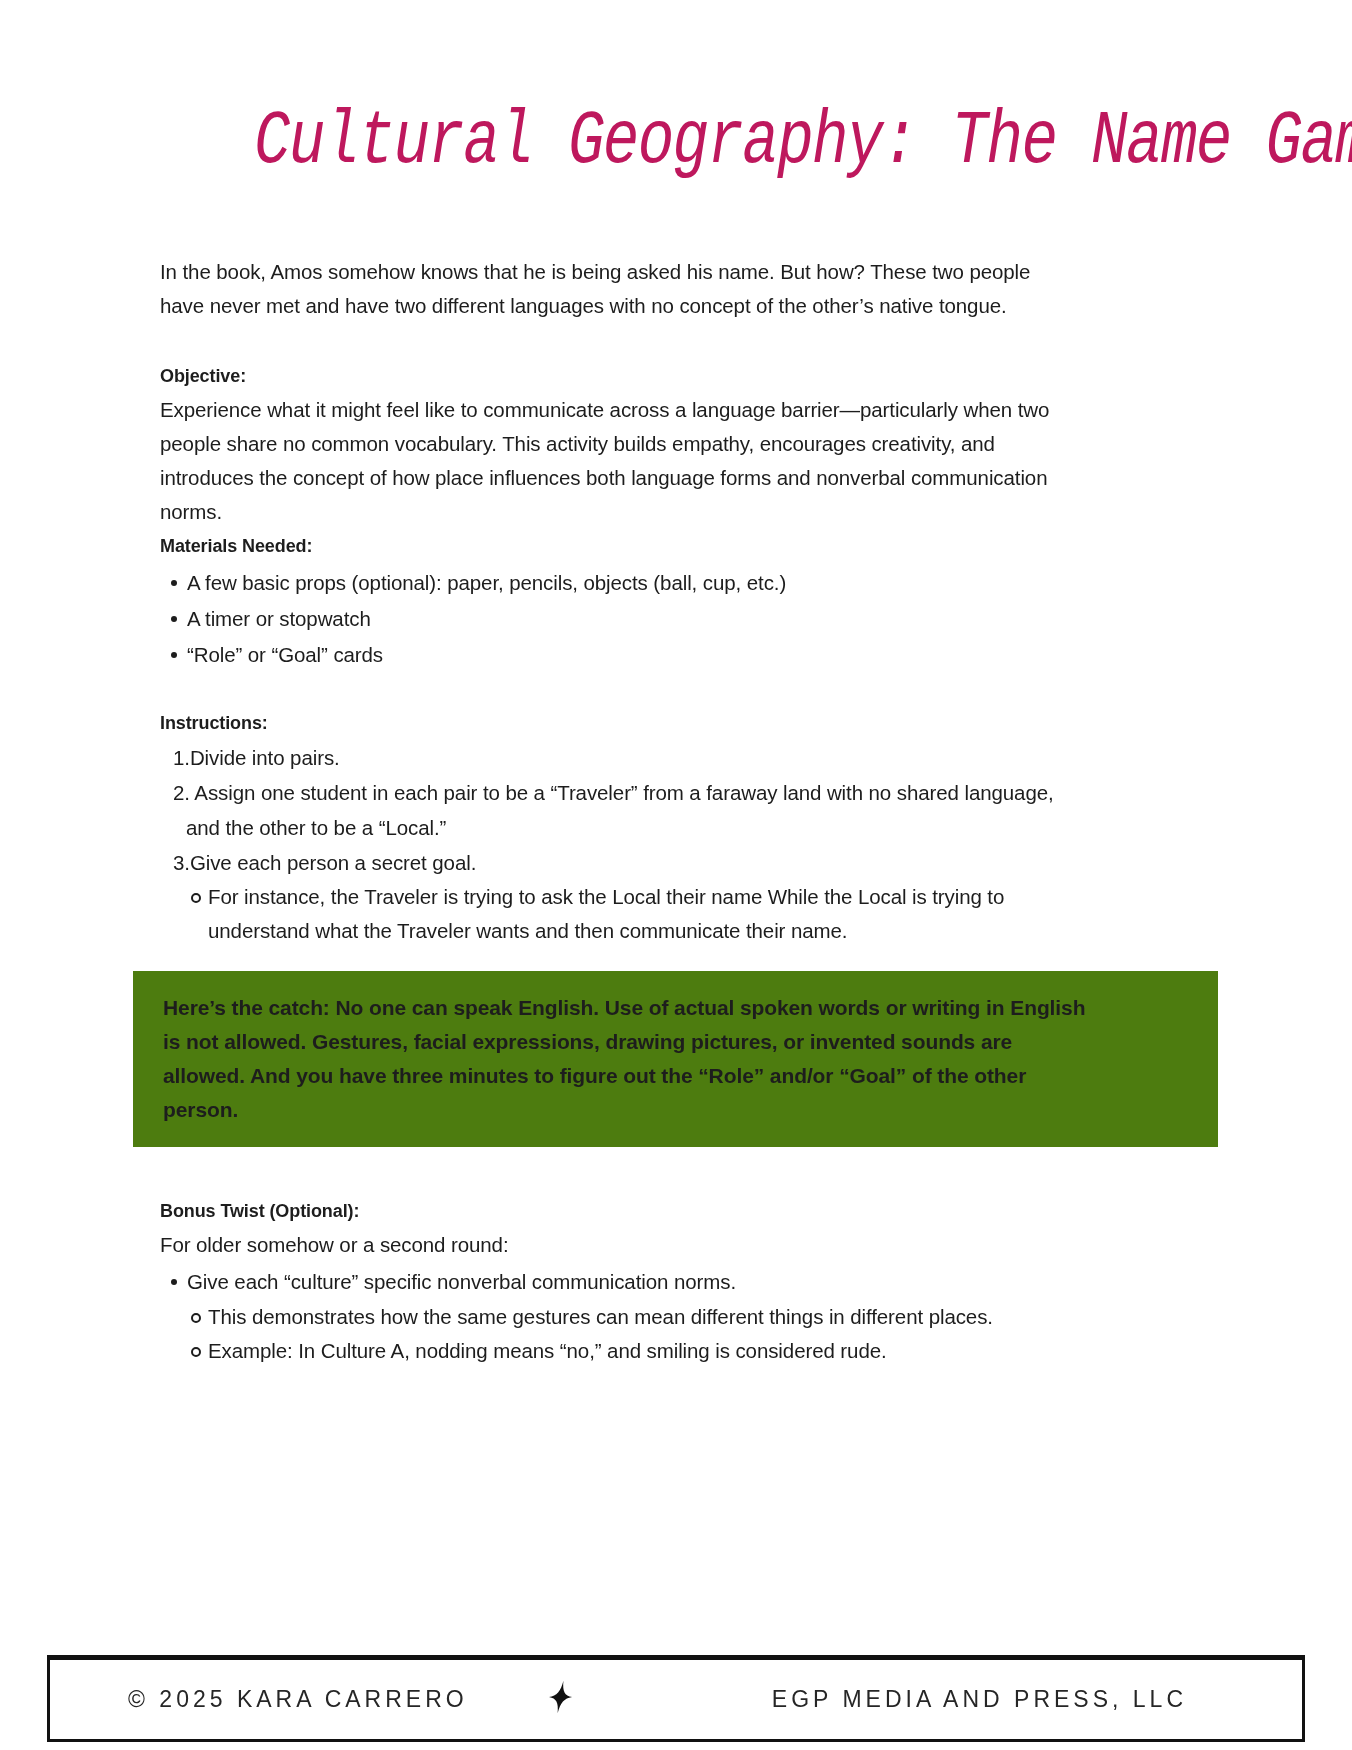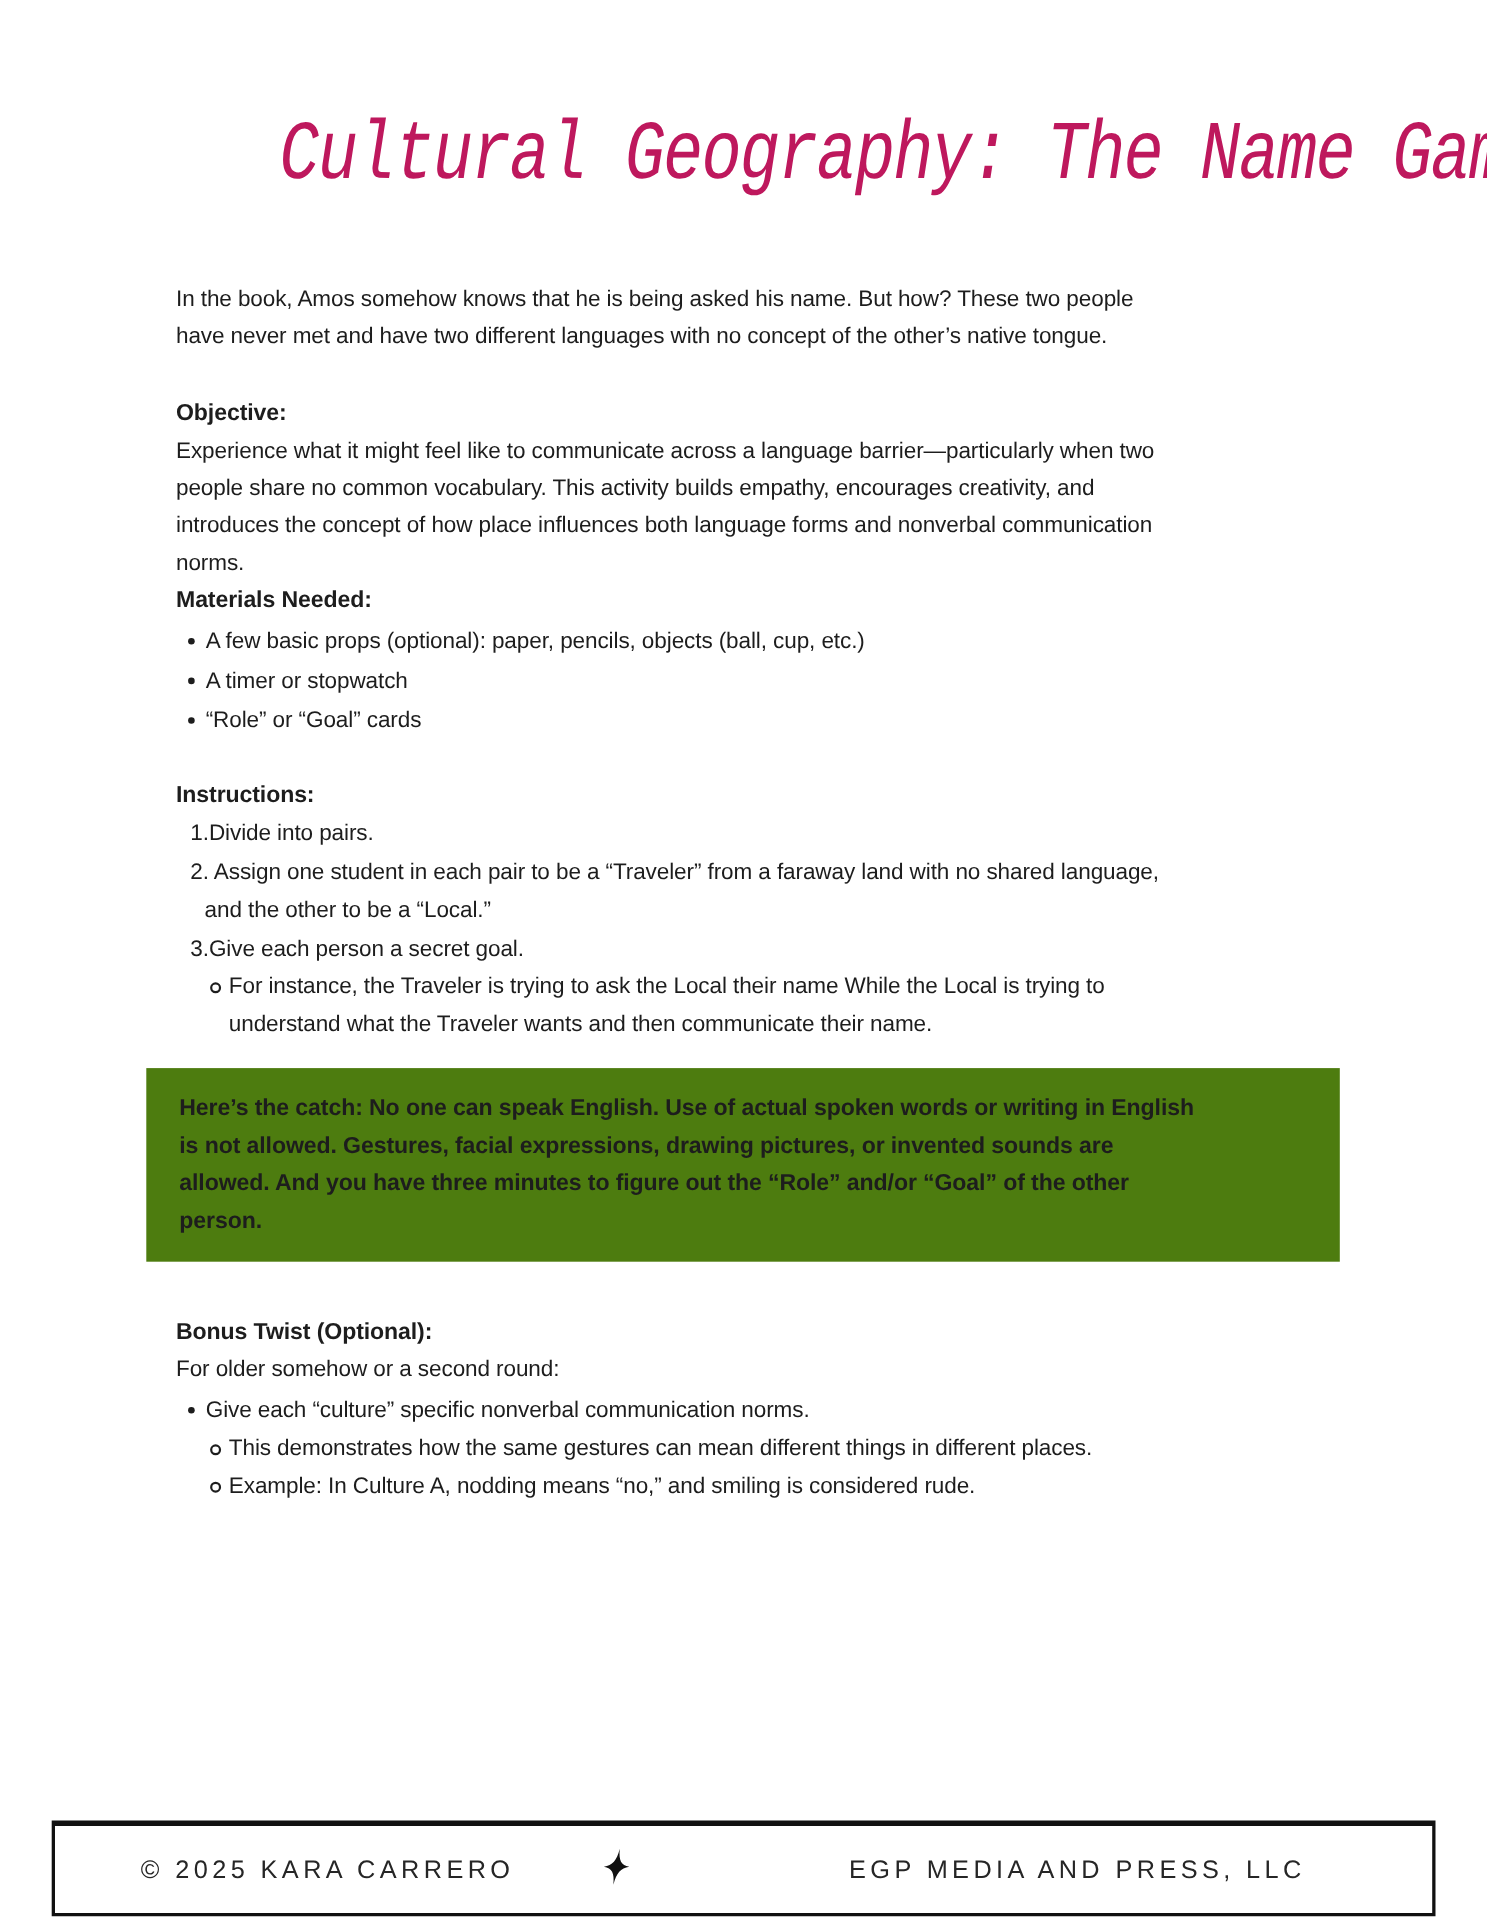--- a/index.html
+++ b/index.html
@@ -34,21 +34,21 @@
   }
   
   .content {
     margin-left: 160px;
     width: 900px;
     font-size: 20.5px;
     line-height: 34px;
     letter-spacing: -0.1px;
   }
   .intro { margin-top: 63px; max-width: 880px; }
-  .heading { font-weight: 700; font-size: 21px; line-height: 34px; }
+  .heading { font-weight: 700; font-size: 18px; line-height: 34px; }
   .h-objective { margin-top: 36px; }
   .h-materials { }
   .h-instructions { margin-top: 33px; }
   .h-bonus { margin-top: 47px; }
   
   ul.bullets { list-style: none; margin-top: 2px; }
   ul.bullets li {
     position: relative;
     padding-left: 27px;
     line-height: 36px;

